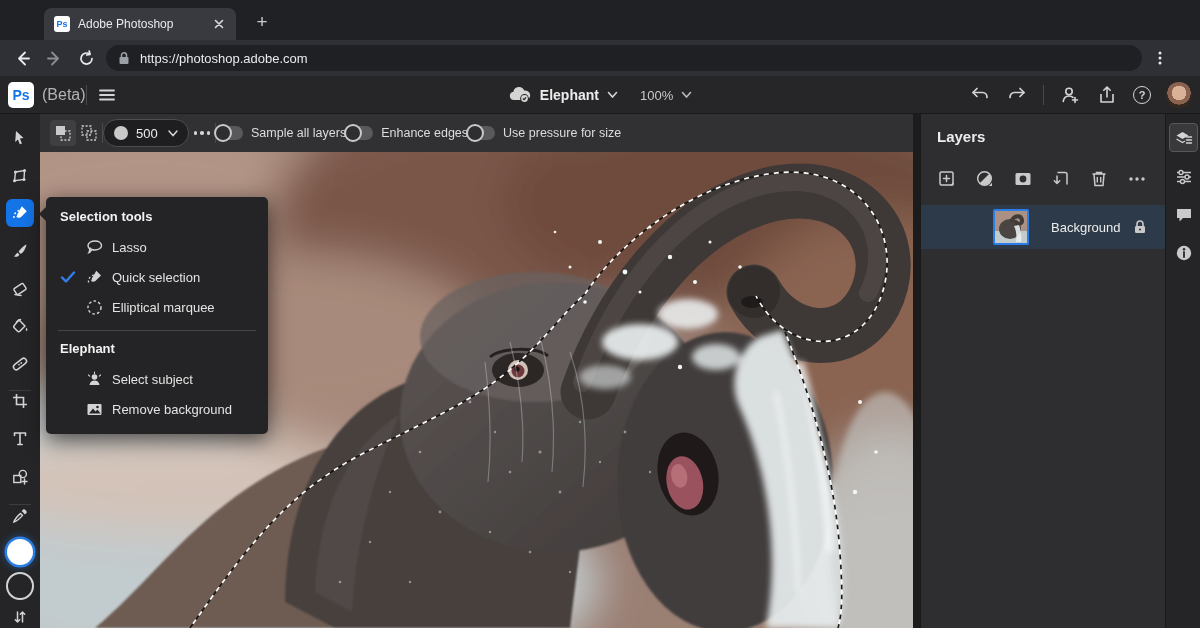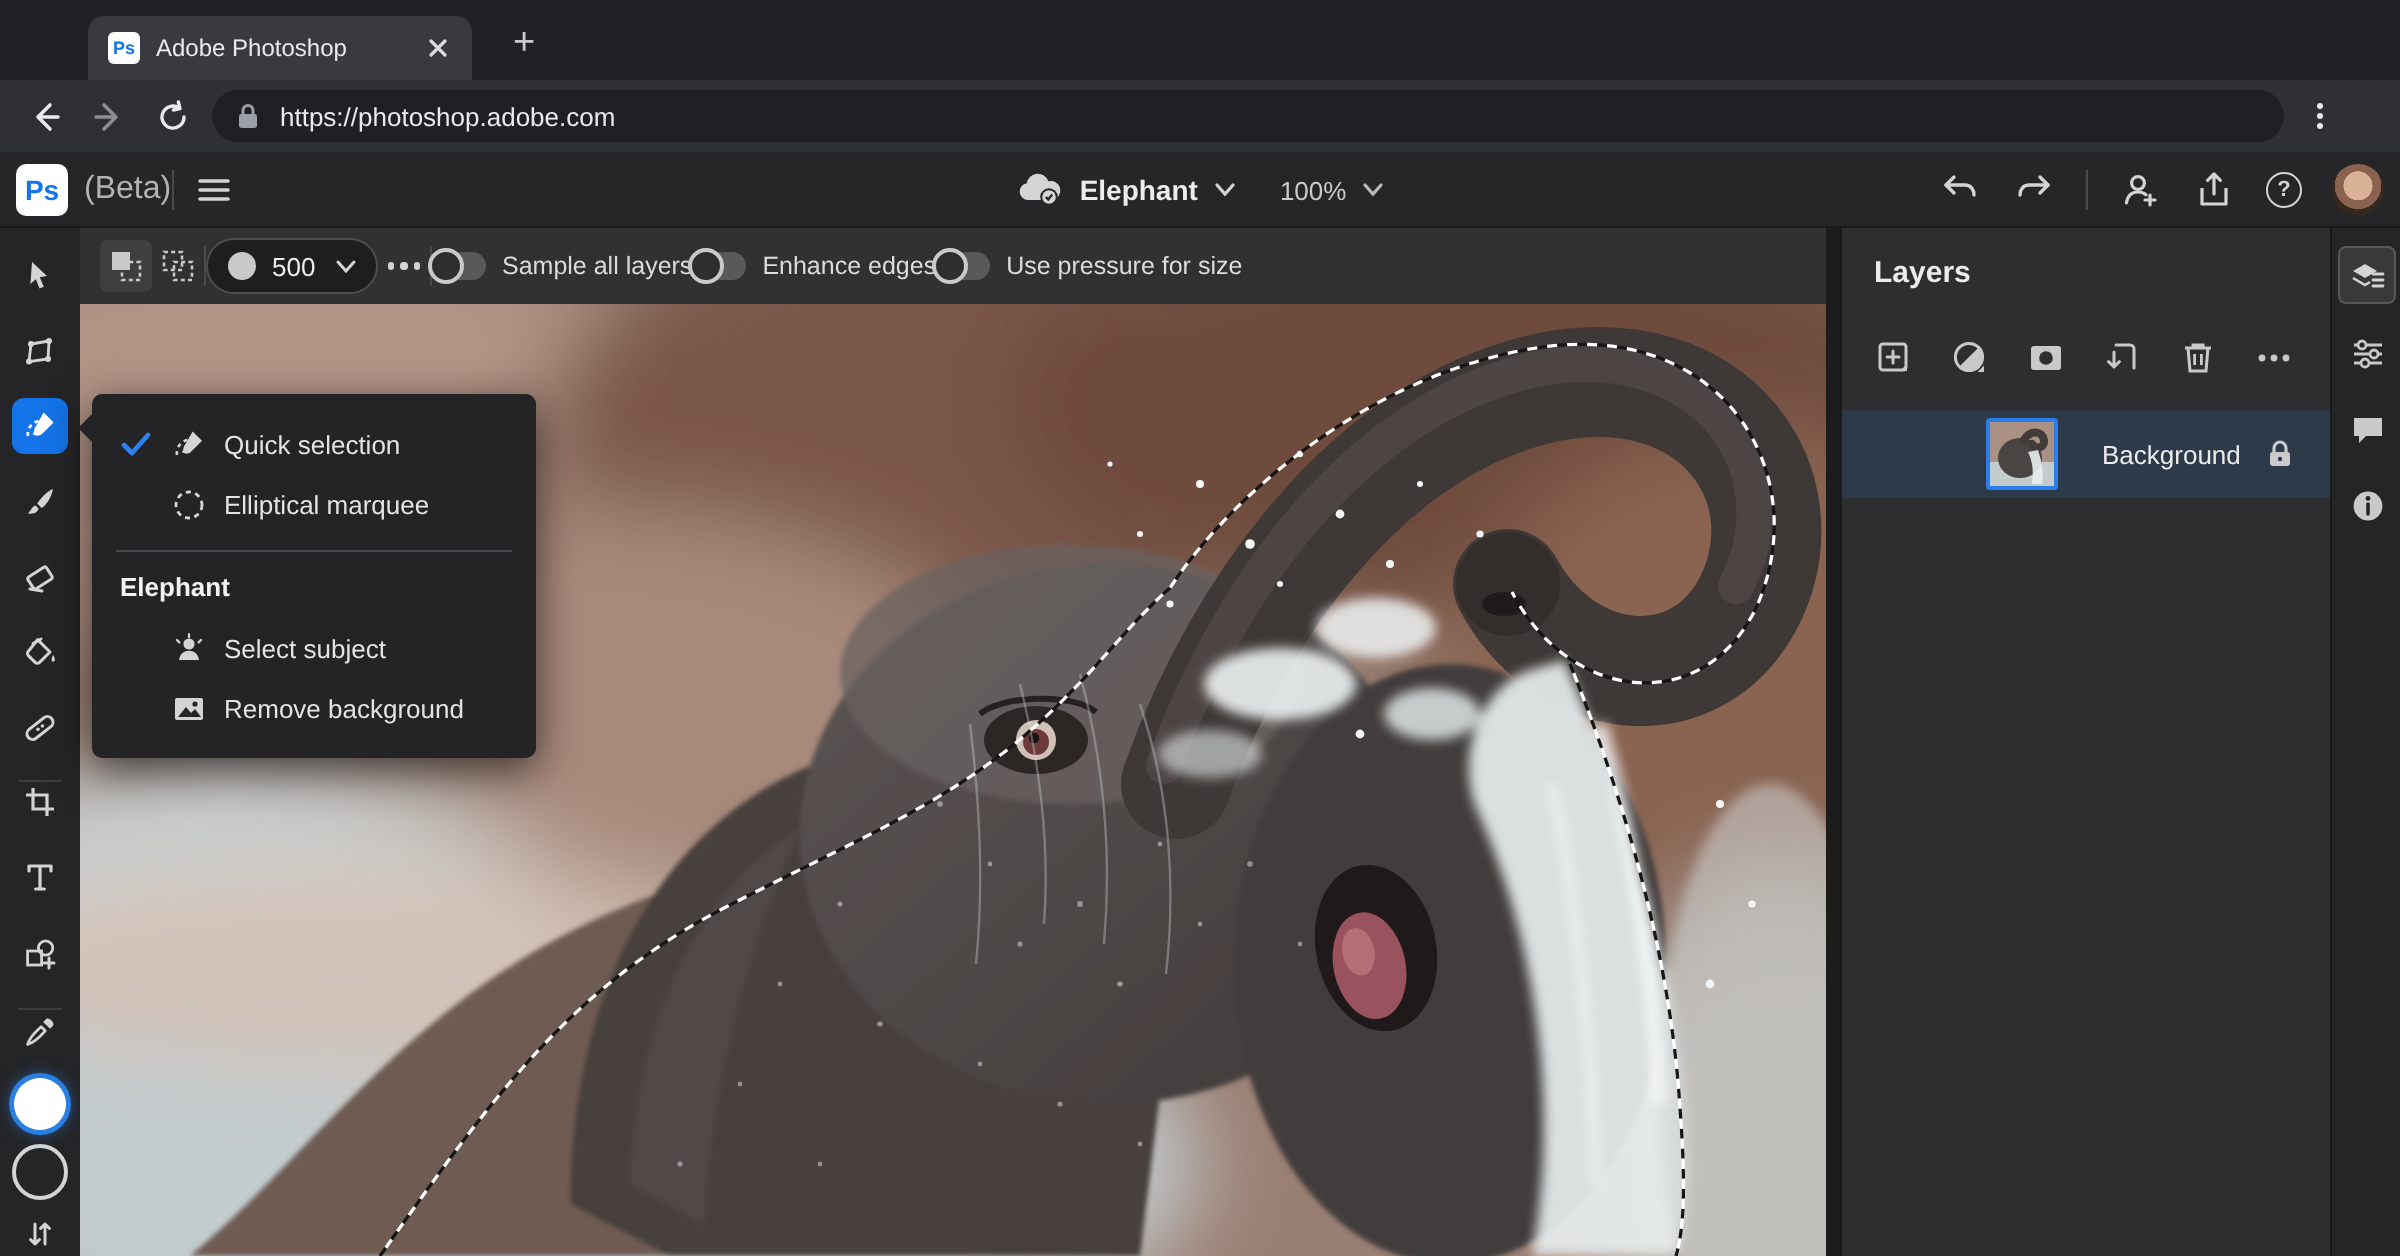--- a/index.html
+++ b/index.html
@@ -454,21 +454,31 @@
         <path d="M530 200 C545 245 548 290 543 335"></path>
       </g>
       <g fill="none" stroke-width="1.6">
         <path d="M150 476 C205 398 245 342 322 302 C392 266 432 250 472 216 C505 188 522 162 545 142 C575 96 645 35 728 22 C822 7 868 86 838 152 C812 206 745 200 716 144 M745 180 C770 242 795 322 800 402 C803 442 802 462 798 476" stroke="#161616" stroke-dasharray="5 5"></path>
         <path d="M150 476 C205 398 245 342 322 302 C392 266 432 250 472 216 C505 188 522 162 545 142 C575 96 645 35 728 22 C822 7 868 86 838 152 C812 206 745 200 716 144 M745 180 C770 242 795 322 800 402 C803 442 802 462 798 476" stroke="#ffffff" stroke-dasharray="5 5" stroke-dashoffset="5"></path>
       </g>
     </svg>
   </div>
 
   <div id="flyout" class="abs">
-
+    <div class="fly-title">Selection tools</div>
+
+    <div class="fly-item">
+      <span class="fly-icon">
+        <svg width="19" height="19" viewBox="0 0 19 19">
+            <path d="M10 3 C13.8 3 16.5 4.9 16.5 7.5 C16.5 10.1 13.4 12 9.8 12 C8.7 12 7.7 11.8 6.8 11.5 C6.1 12.6 5.9 13.8 4 14.6 C4.7 13.4 4.4 12.2 4.9 11 C3.7 10.2 3 9 3 7.5 C3 4.9 6.2 3 10 3 Z" fill="none" stroke="#d4d4d4" stroke-width="1.4"></path>
+            <circle cx="5.2" cy="10.8" r="1.3" fill="#d4d4d4"></circle>
+          </svg>
+      </span>
+      <span class="fly-label">Lasso</span>
+    </div>
 
     <div class="fly-item">
       <span class="fly-check">
         <svg width="16" height="16" viewBox="0 0 16 16">
             <path d="M2 8.5 L6 12.5 L14 3.5" stroke="#2f80ed" stroke-width="2.4" fill="none" stroke-linecap="round" stroke-linejoin="round"></path>
           </svg>
       </span>
       <span class="fly-icon">
         <svg width="19" height="19" viewBox="0 0 19 19">
             <path d="M3.5 14.5 A6.5 6.5 0 0 1 9 7" stroke="#d4d4d4" stroke-width="1.3" fill="none" stroke-dasharray="2 2"></path>

